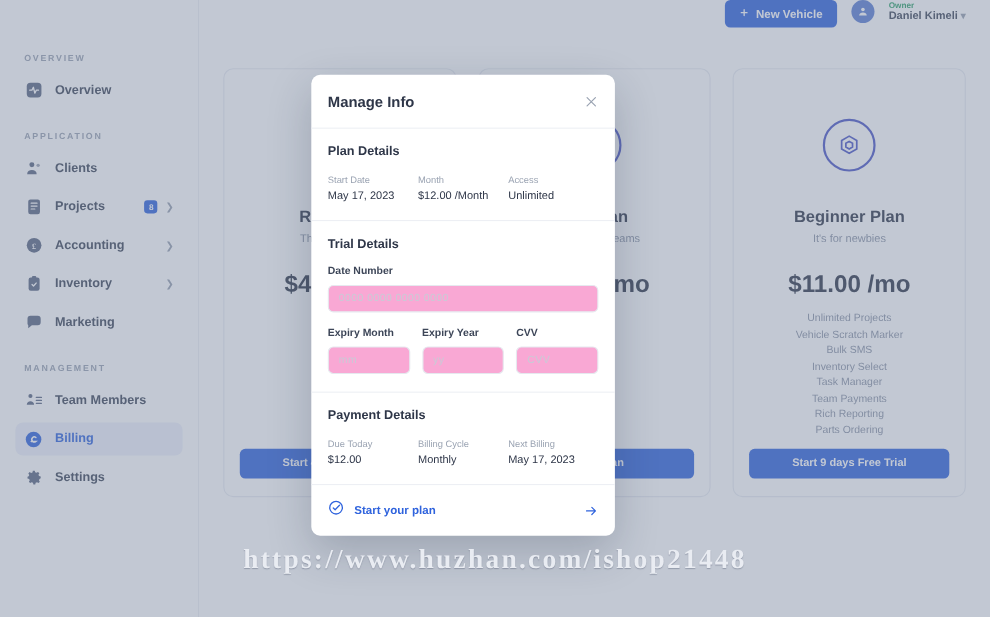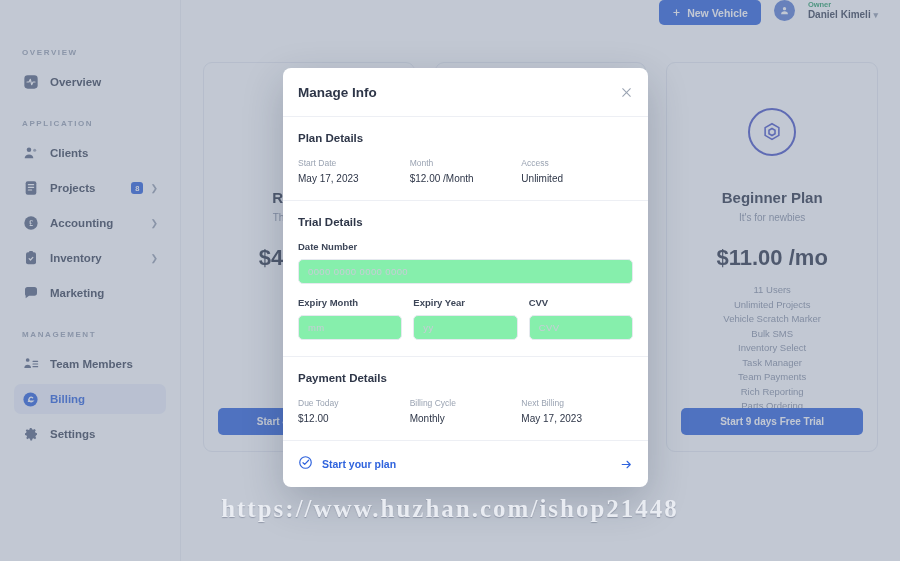--- a/index.html
+++ b/index.html
@@ -97,42 +97,42 @@
     background: #2f63dd; color: #fff; border: none; border-radius: 5px;
     height: 27px; font-size: 10px; font-weight: 700; cursor: pointer;
     font-family: "Liberation Sans", sans-serif;
   }
 
   
   #scrim { position: absolute; inset: 0; background: rgba(120,132,158,0.45); }
 
   
   #modal {
-    position: absolute; left: 283px; top: 68px; width: 365px;
+    position: absolute; left: 283px; top: 68px; width: 276px;
     background: #fff; border-radius: 8px; overflow: hidden;
     box-shadow: 0 14px 40px rgba(25,35,60,0.22);
   }
   .m-head {
     height: 49px; display: flex; align-items: center;
     justify-content: space-between; padding: 0 15px;
     border-bottom: 1px solid #edeff4;
   }
   .m-title { font-size: 13.5px; font-weight: 700; color: #2e3648; }
   .m-close { color: #9aa3b2; cursor: pointer; display: flex; }
   .m-sec { padding: 15px 15px 16px; border-bottom: 1px solid #edeff4; }
   .m-sec h4 { font-size: 11.5px; font-weight: 700; color: #2e3648; }
   .grid3 { display: flex; margin-top: 14px; }
   .grid3 > div { flex: 1; }
   .f-lbl { font-size: 8.5px; color: #9aa3b2; }
   .f-val { font-size: 10px; color: #2e3648; margin-top: 5px; }
   .field-lbl { font-size: 9.5px; color: #3d4658; font-weight: 600; margin-top: 13px; display: block; }
   input.inp {
     width: 100%; height: 25px; border: 1px solid #e6e9ef; border-radius: 5px;
     margin-top: 7px; padding: 0 9px; font-size: 9.5px; color: #3d4658;
-    font-family: "Liberation Sans", sans-serif; outline: none; background: #86efac;
+    font-family: "Liberation Sans", sans-serif; outline: none; background: #f9a8d4;
   }
   input.inp::placeholder { color: #c7ccd6; letter-spacing: .4px; }
   .row3 { display: flex; gap: 11px; }
   .row3 > div { flex: 1; }
   .m-foot {
     height: 46px; display: flex; align-items: center;
     justify-content: space-between; padding: 0 15px; cursor: pointer;
   }
   .m-foot-l { display: flex; align-items: center; gap: 9px; }
   .m-foot-l span.t { font-size: 10.5px; color: #2f63dd; font-weight: 700; }
@@ -344,21 +344,20 @@
               <svg width="22" height="22" viewBox="0 0 24 24" fill="none" stroke="currentColor" stroke-width="1.7">
                   <path d="M12 3l7.5 4.3v8.4L12 20l-7.5-4.3V7.3z"></path>
                   <path d="M12 8.2l3.3 1.9v3.8L12 15.8l-3.3-1.9v-3.8z"></path>
                 </svg>
             </div>
           </div>
           <h3>Beginner Plan</h3>
           <div class="tag">It's for newbies</div>
           <div class="price">$11.00 /mo</div>
           <ul>
-            <li>11 Users</li>
             <li>Unlimited Projects</li>
             <li>Vehicle Scratch Marker</li>
             <li>Bulk SMS</li>
             <li>Inventory Select</li>
             <li>Task Manager</li>
             <li>Team Payments</li>
             <li>Rich Reporting</li>
             <li>Parts Ordering</li>
           </ul>
           <button class="pbtn">Start 9 days Free Trial</button>

